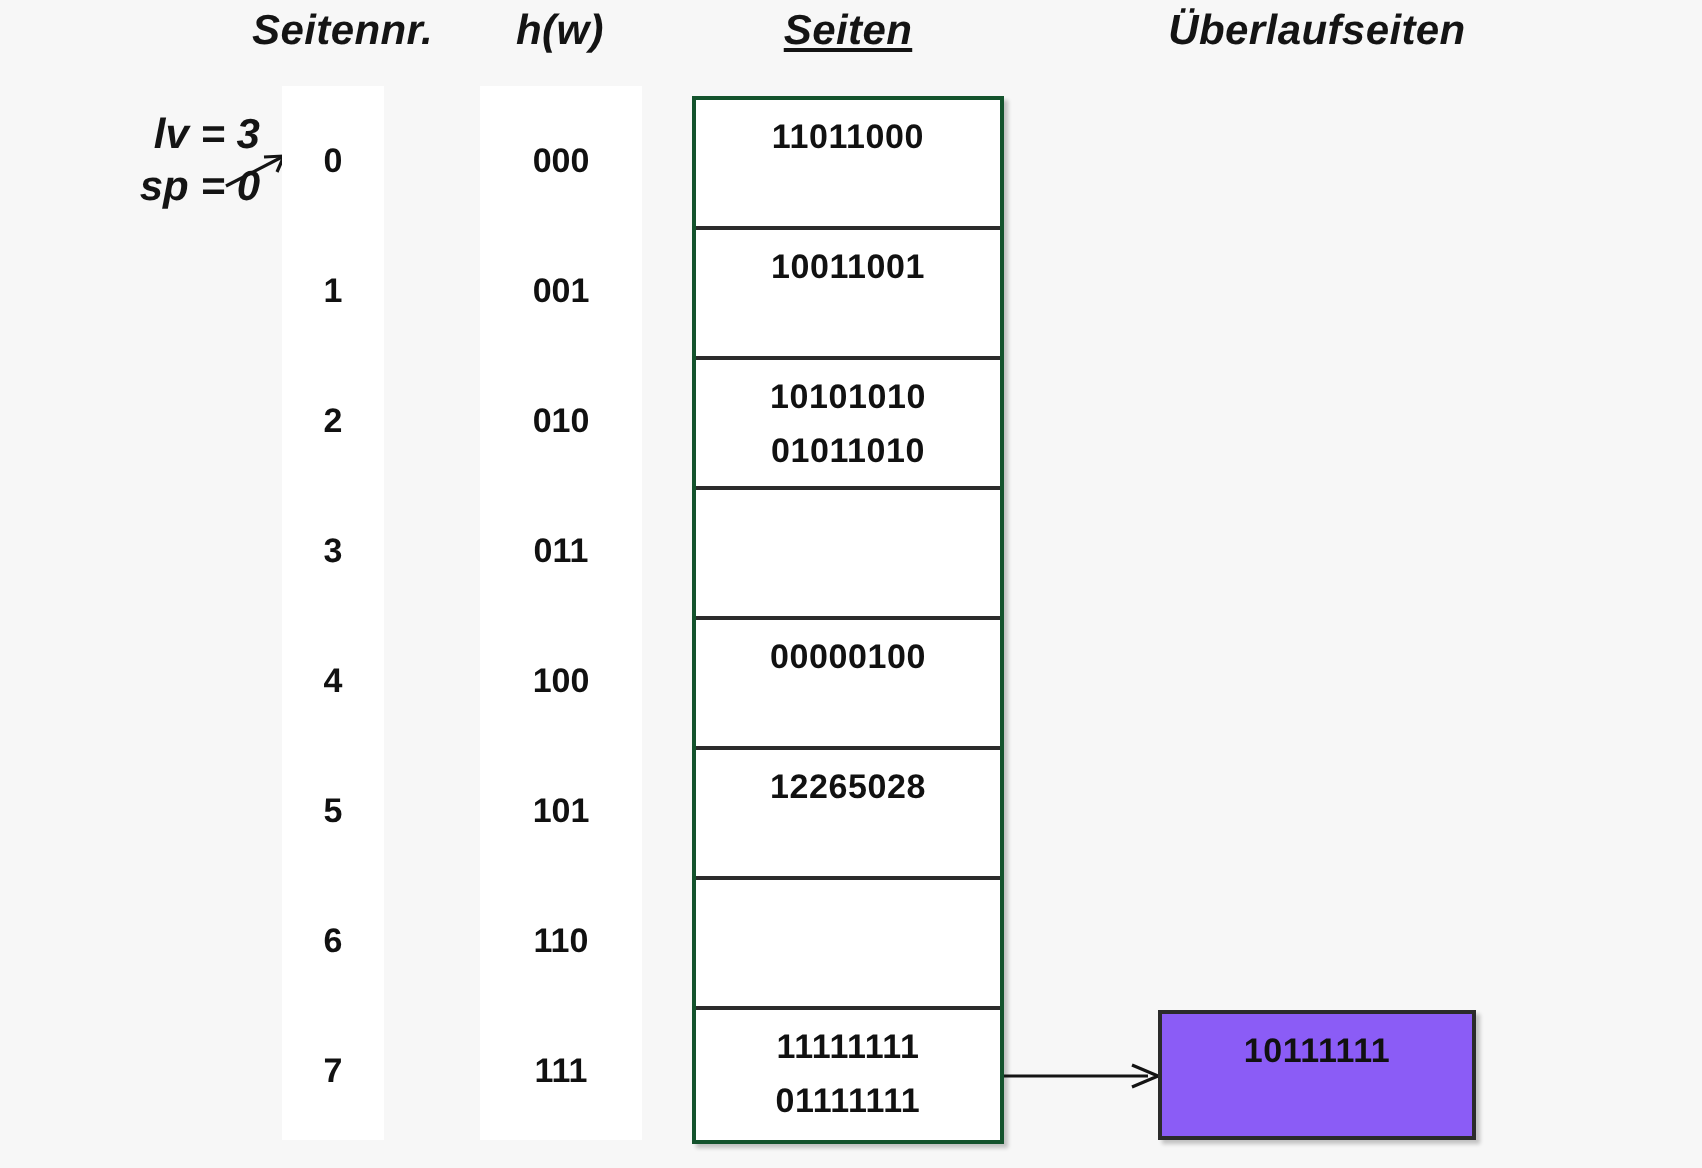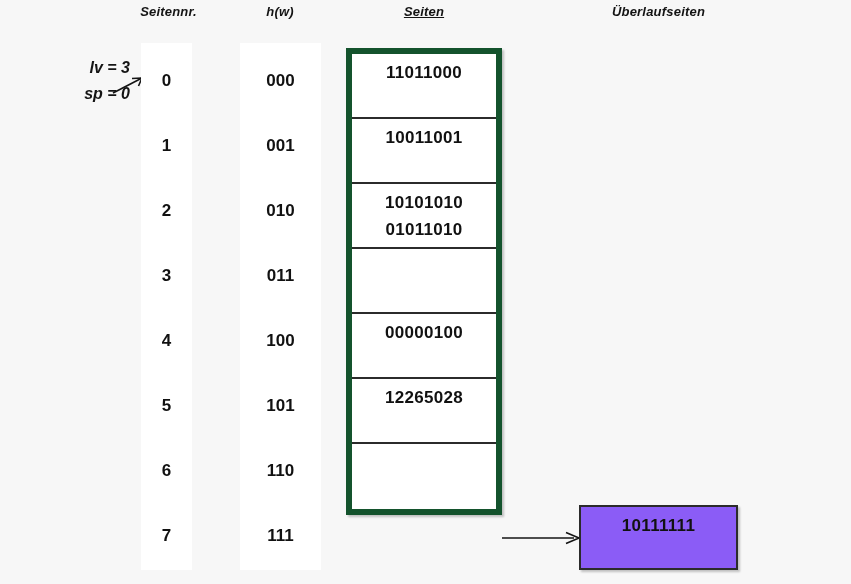--- a/index.html
+++ b/index.html
@@ -19,41 +19,41 @@
   #stage {
     position: relative;
     width: 851px;
     height: 584px;
   }
 
   
   .col-header {
     position: absolute;
     font-style: italic;
-    font-size: 13px;
+    font-size: 21px;
     font-weight: 600;
     letter-spacing: .2px;
     color: #141414;
     white-space: nowrap;
     text-align: center;
     top: 4px;
   }
   #hdr-seitennr { left: 126px; width: 85px; }
   #hdr-hw       { left: 240px; width: 80px; }
   #hdr-seiten   { left: 346px; width: 156px; text-decoration: underline; }
   #hdr-ueberlauf{ left: 579px; width: 159px; }
 
   
   #params {
     position: absolute;
     left: 38px;
     top: 55px;
     width: 92px;
     font-style: italic;
-    font-size: 16px;
+    font-size: 21px;
     font-weight: 600;
     line-height: 26px;
     text-align: right;
     color: #141414;
     white-space: nowrap;
   }
   #params-arrow {
     position: absolute;
     left: 112px;
     top: 73px;
@@ -84,21 +84,21 @@
   }
   .col-num { left: 141px; width: 51px; }
   .col-hw  { left: 240px; width: 81px; }
 
   
   #seiten-table {
     position: absolute;
     left: 346px;
     top: 48px;
     width: 156px;
-    border: 6px solid #14532d;
+    border: 2px solid #14532d;
     background: #e5e5e5;
     box-sizing: border-box;
     box-shadow: 2px 2px 2px rgba(0,0,0,.22);
   }
   .seiten-cell {
     height: 65px;
     border-bottom: 2px solid #2b2b2b;
     box-sizing: border-box;
     display: flex;
     flex-direction: column;
@@ -212,20 +212,24 @@
       <span class="line">00000100</span>
       <span class="line"></span>
     </div>
     <div class="seiten-cell">
       <span class="line">12265028</span>
     </div>
     <div class="seiten-cell">
       <span class="line"></span>
       <span class="line"></span>
     </div>
+    <div class="seiten-cell">
+      <span class="line">11111111</span>
+      <span class="line">01111111</span>
+    </div>
   </div>
 
   <svg id="overflow-arrow" viewBox="0 0 82 28">
     <path d="M2,14 L74,14" stroke="#141414" stroke-width="1.6" fill="none"></path>
     <path d="M79,14 L66,8.5 M79,14 L66,19.5" stroke="#141414" stroke-width="1.6" fill="none"></path>
   </svg>
 
   <div id="overflow-box">
     <span class="line">10111111</span>
   </div>

